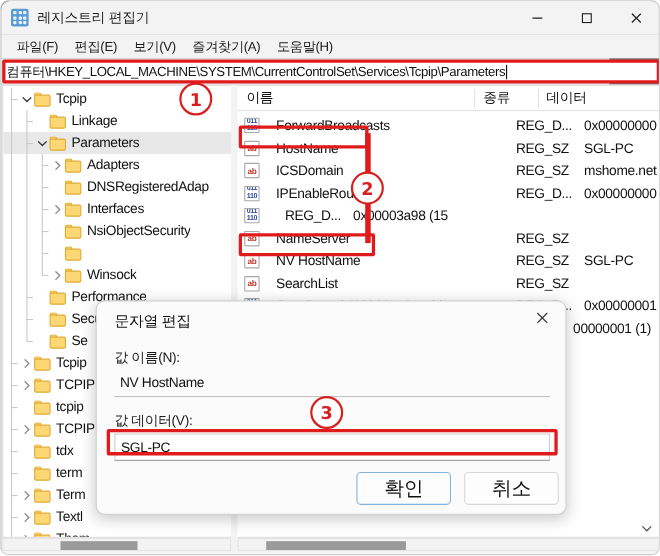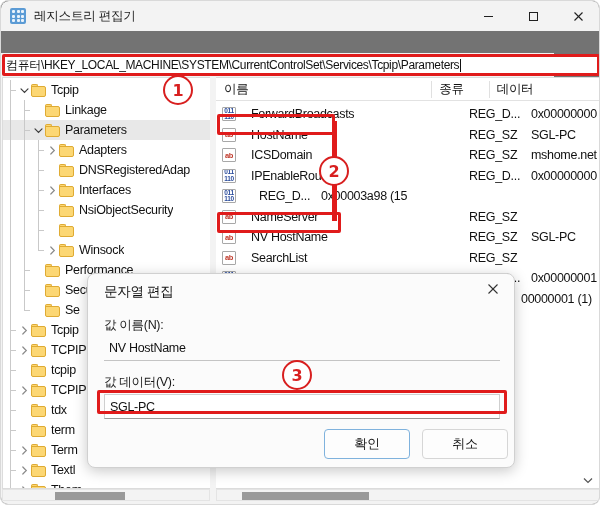--- a/index.html
+++ b/index.html
@@ -210,21 +210,21 @@
     border:none;border-bottom:1px solid #c4c4c4;
     box-sizing:border-box;display:flex;align-items:center;
     font-size:12.5px;color:#111;padding-left:5px;letter-spacing:-0.3px;
   }
   .dlg-input.active{
     background:#ffffff;border:1px solid #cfcfcf;border-bottom:1px solid #9a9a9a;
   }
   .dlg-btn{
     position:absolute;height:30px;border-radius:4px;box-sizing:border-box;
     display:flex;align-items:center;justify-content:center;
-    font-size:13px;color:#111;letter-spacing:-0.3px;
+    font-size:18px;color:#111;letter-spacing:-0.3px;
   }
   .dlg-btn.primary{background:#fdfdfd;border:1px solid #7fb2dd;}
   .dlg-btn.normal{background:#fdfdfd;border:1px solid #d6d6d6;}
 
   
   .ann{position:absolute;pointer-events:none;}
   .ann-box{
     border:3px solid #e01b1b;border-radius:2px;box-sizing:border-box;
     background:transparent;
   }
@@ -271,20 +271,27 @@
       </div>
       <div class="wc">
         <svg width="11" height="11" viewBox="0 0 11 11">
             <line x1="1.5" y1="1.5" x2="9.5" y2="9.5" stroke="#202020" stroke-width="1.1"></line>
             <line x1="9.5" y1="1.5" x2="1.5" y2="9.5" stroke="#202020" stroke-width="1.1"></line>
           </svg>
       </div>
     </div>
   </div>
 
+  <div class="menubar">
+    <div class="menu-item">파일(F)</div>
+    <div class="menu-item">편집(E)</div>
+    <div class="menu-item">보기(V)</div>
+    <div class="menu-item">즐겨찾기(A)</div>
+    <div class="menu-item">도움말(H)</div>
+  </div>
 
   <div class="addrwrap">
     <div class="addrfield">
       <span class="addrtext">컴퓨터\HKEY_LOCAL_MACHINE\SYSTEM\CurrentControlSet\Services\Tcpip\Parameters</span>
       <span class="addrcaret"></span>
     </div>
   </div>
 
   <div class="panes">
 

